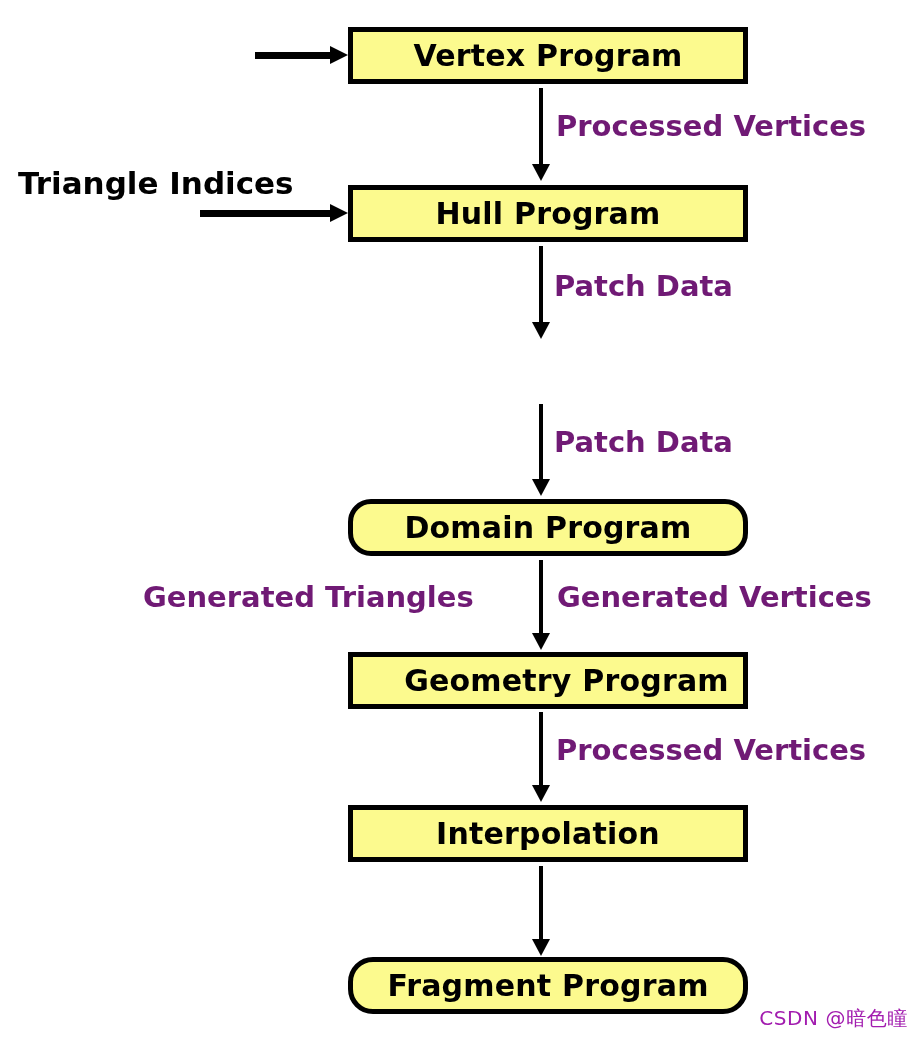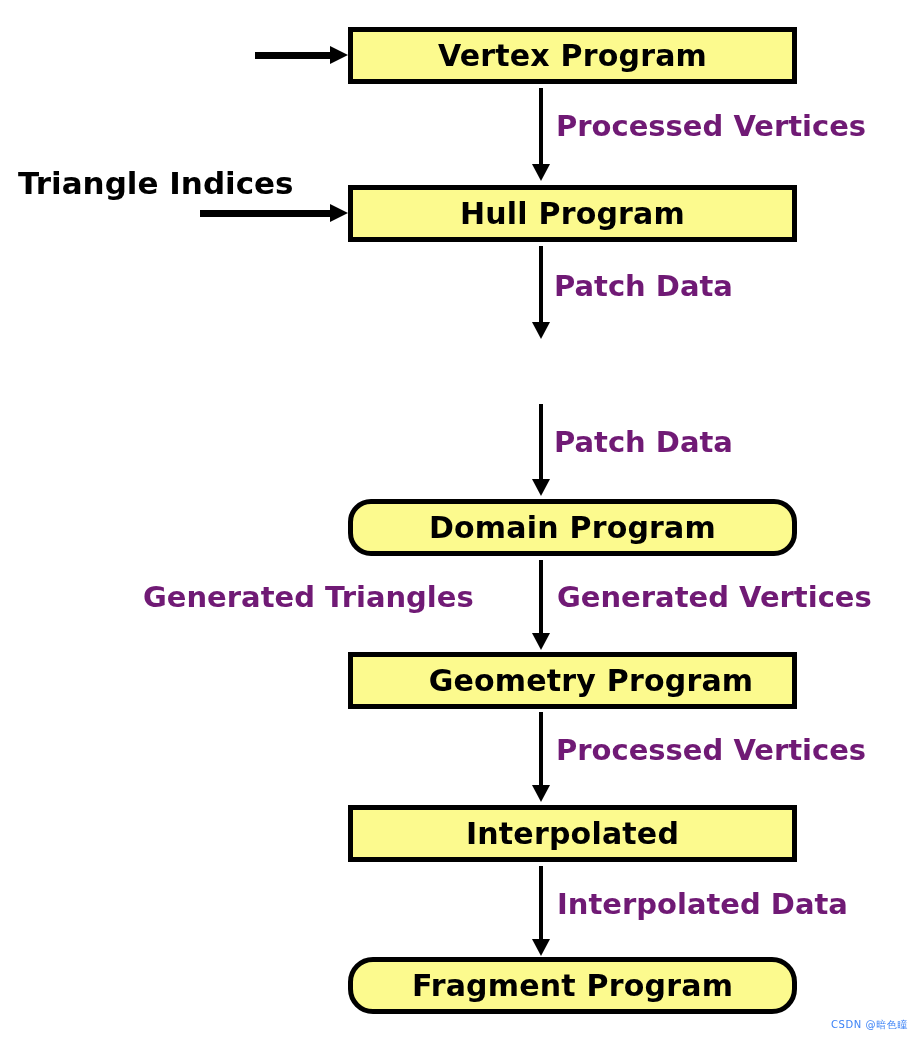--- a/index.html
+++ b/index.html
@@ -14,21 +14,21 @@
     height: 1040px;
     background: #ffffff;
     font-family: "DejaVu Sans", sans-serif;
     overflow: hidden;
   }
 
   
   .stage-box {
     position: absolute;
     left: 348px;
-    width: 449px;
+    width: 400px;
     height: 57px;
     box-sizing: border-box;
     background: #fcfa8e;
     border: 5px solid #000000;
     display: flex;
     align-items: center;
     justify-content: center;
   }
   .stage-label {
     font-size: 30px;
@@ -101,22 +101,22 @@
     color: #000000;
     white-space: nowrap;
     line-height: 1;
   }
 
   
   .watermark {
     position: absolute;
     right: 12px;
     bottom: 8px;
-    font-size: 10px;
-    color: #3b82f6;
+    font-size: 20px;
+    color: #a21caf;
     letter-spacing: 0.6px;
     white-space: nowrap;
   }
 </style>
 </head>
 <body>
 
 <div id="canvas">
 
   <div class="harrow" style="left:255px; top:50px; width:93px;">
@@ -172,28 +172,27 @@
     <span class="stage-label">Geometry Program</span>
   </div>
 
   <div class="varrow" style="top:712px; height:90px;">
     <div class="shaft" style="height:73px;"></div>
     <div class="head" style="top:73px;"></div>
   </div>
   <div class="edge-label" style="left:556px; top:736px;">Processed Vertices</div>
 
   <div class="stage-box" style="top:805px;">
-    <span class="stage-label">Interpolated</span>
+    <span class="stage-label">Interpolation</span>
   </div>
 
   <div class="varrow" style="top:866px; height:90px;">
     <div class="shaft" style="height:73px;"></div>
     <div class="head" style="top:73px;"></div>
   </div>
-  <div class="edge-label" style="left:557px; top:890px;">Interpolated Data</div>
 
   <div class="stage-box" style="top:957px;border-radius:25px;">
     <span class="stage-label">Fragment Program</span>
   </div>
 
   <div class="watermark">CSDN @暗色瞳</div>
 
 </div>
 
 </body></html>

